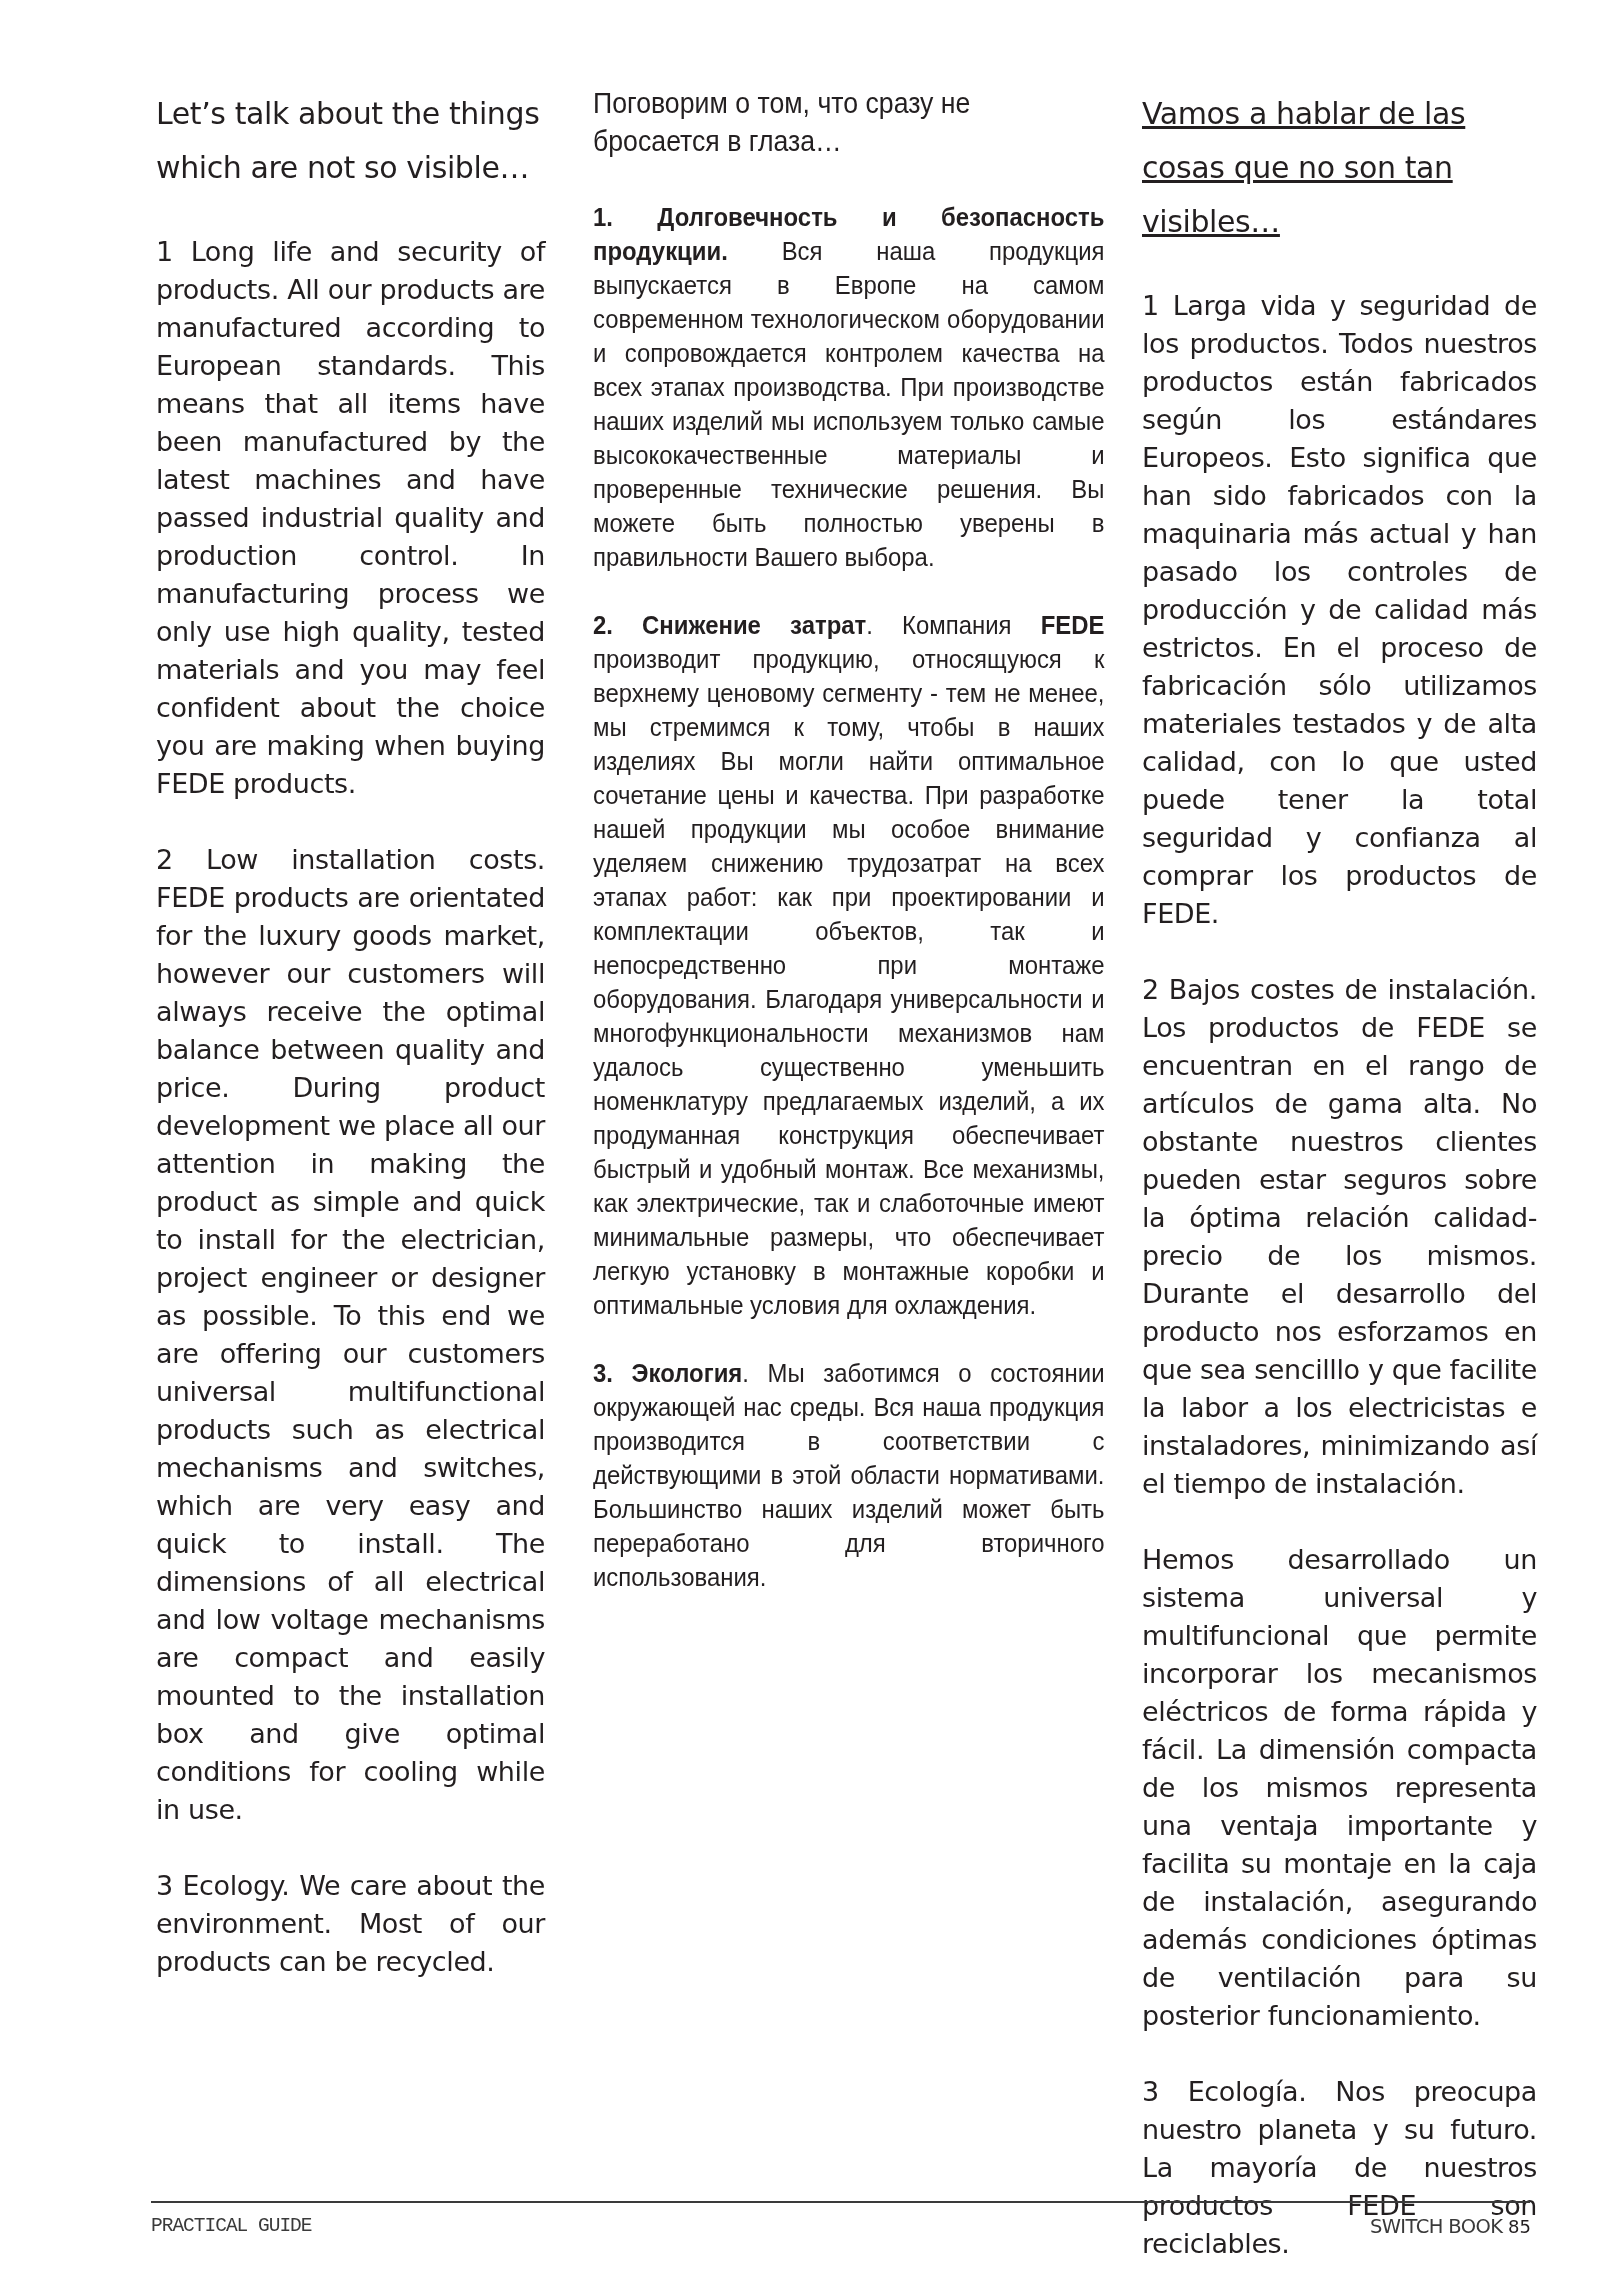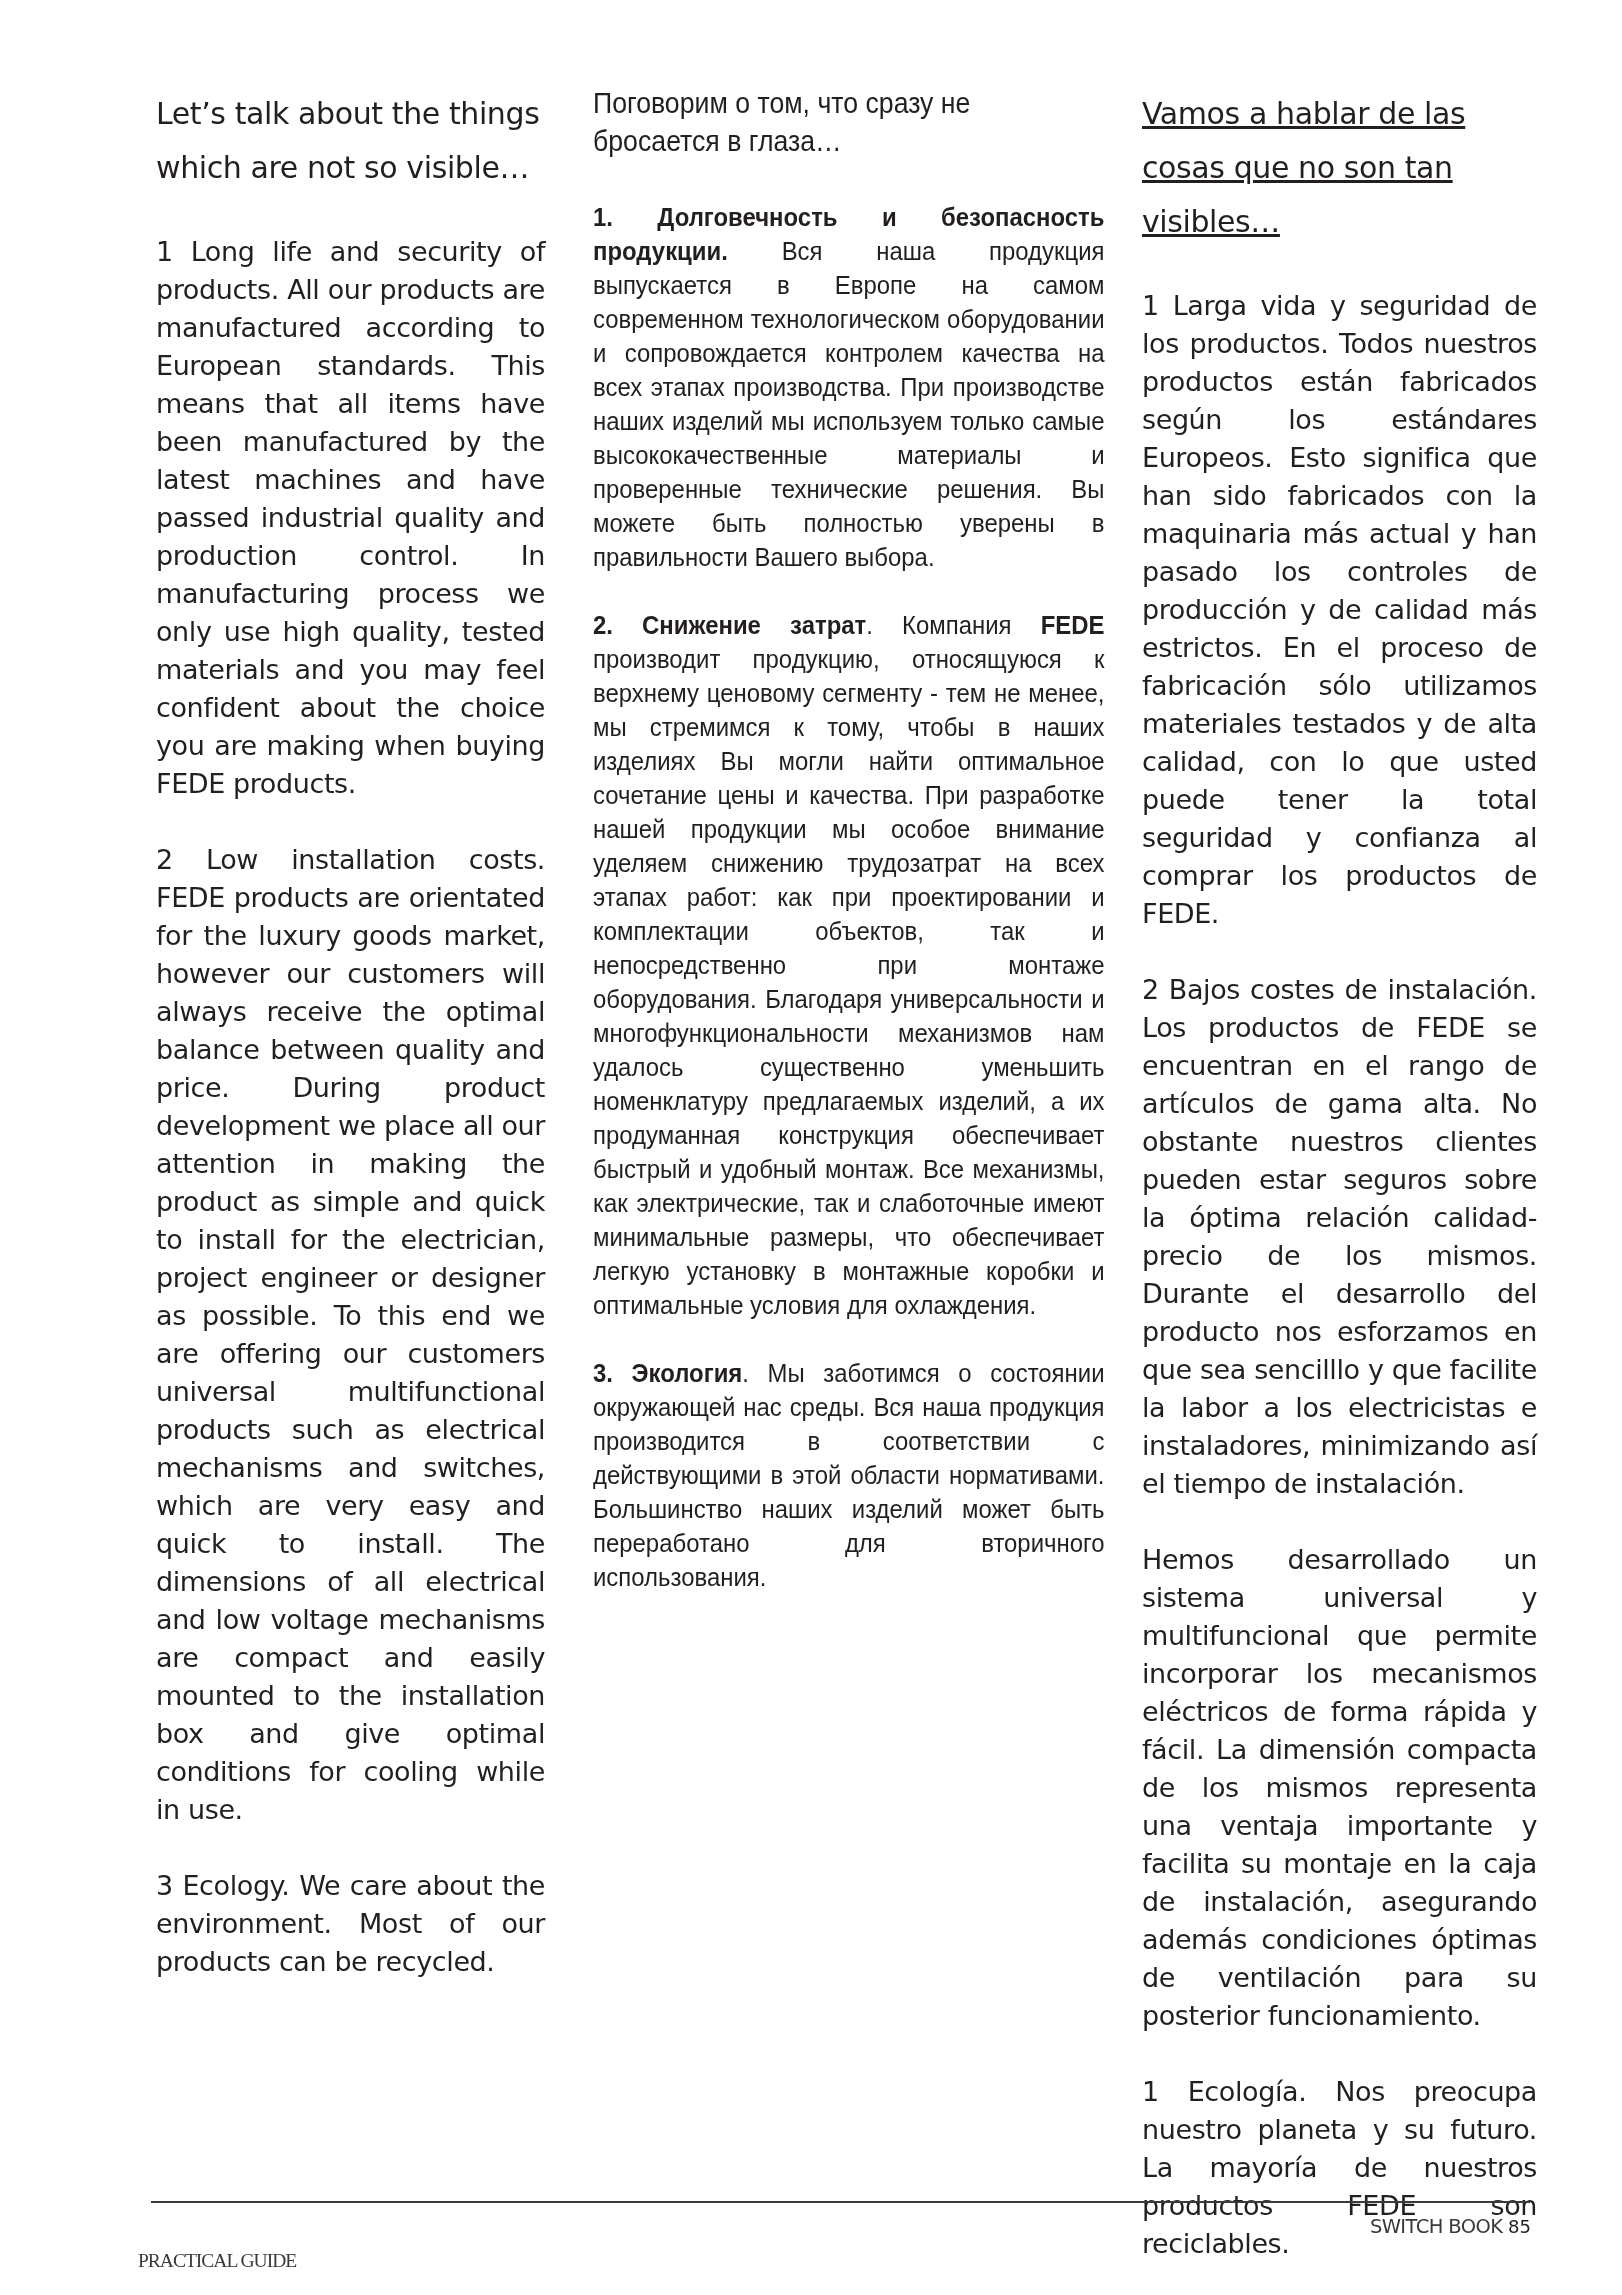--- a/index.html
+++ b/index.html
@@ -12,21 +12,21 @@
     .col-ru .heading { font-size: 29px; line-height: 38px; }
     .col-en .heading { margin-top: 2.6px; }
     .col-es .heading { margin-top: 2.6px; text-decoration: underline; }
     p { margin: 0; }
     .gap-head { height: 38px; }
     .gap-ru-head { height: 40px; }
     .gap { height: 38px; }
     .gap-ru { height: 34px; }
     .bold { font-weight: bold; }
     .footer-rule { position: absolute; left: 151px; top: 2201px; width: 1379px; height: 1.9px; background: #3a3a3a; }
-    .footer-left { position: absolute; left: 138px; top: 2215px; font-family: Liberation Serif, serif; font-size: 19.5px; letter-spacing: -1px; color: #3a3a3a; font-weight: 200; margin-top: 35px; }
+    .footer-left { position: absolute; left: 151px; top: 2215px; font-family: Liberation Mono, monospace; font-size: 19.5px; letter-spacing: -1px; color: #3a3a3a; font-weight: 200; }
     .footer-right { position: absolute; right: 92px; top: 2215px; font-family: "DejaVu Sans", sans-serif; font-size: 19.5px; letter-spacing: -0.6px; color: #3a3a3a; }
     .page-num { font-size: 18px; color: #231f20; letter-spacing: 0; }
   </style>
 </head>
 <body>
 
 <div class="col col-en">
   <h2 class="heading">Let’s talk about the things which are not so visible…</h2>
   <div class="gap-head"></div>
   <p>1 Long life and security of products. All our products are manufactured according to European standards. This means that all items have been manufactured by the latest machines and have passed industrial quality and production control. In manufacturing process we only use high quality, tested materials and you may feel confident about the choice you are making when buying FEDE products.</p>
@@ -48,21 +48,21 @@
 
 <div class="col col-es">
   <h2 class="heading">Vamos a hablar de las cosas que no son tan visibles…</h2>
   <div class="gap-head"></div>
   <p>1 Larga vida y seguridad de los productos. Todos nuestros productos están fabricados según los estándares Europeos. Esto significa que han sido fabricados con la maquinaria más actual y han pasado los controles de producción y de calidad más estrictos. En el proceso de fabricación sólo utilizamos materiales testados y de alta calidad, con lo que usted puede tener la total seguridad y confianza al comprar los productos de FEDE.</p>
   <div class="gap"></div>
   <p>2 Bajos costes de instalación. Los productos de FEDE se encuentran en el rango de artículos de gama alta. No obstante nuestros clientes pueden estar seguros sobre la óptima relación calidad-precio de los mismos. Durante el desarrollo del producto nos esforzamos en que sea sencilllo y que facilite la labor a los electricistas e instaladores, minimizando así el tiempo de instalación.</p>
   <div class="gap"></div>
   <p>Hemos desarrollado un sistema universal y multifuncional que permite incorporar los mecanismos eléctricos de forma rápida y fácil. La dimensión compacta de los mismos representa una ventaja importante y facilita su montaje en la caja de instalación, asegurando además condiciones óptimas de ventilación para su posterior funcionamiento.</p>
   <div class="gap"></div>
-  <p>1 Ecología. Nos preocupa nuestro planeta y su futuro. La mayoría de nuestros productos FEDE son reciclables.</p>
+  <p>3 Ecología. Nos preocupa nuestro planeta y su futuro. La mayoría de nuestros productos FEDE son reciclables.</p>
 </div>
 
 <div class="footer-rule"></div>
 <div class="footer-left">PRACTICAL GUIDE</div>
 <div class="footer-right">
   <span>SWITCH BOOK</span>
   <span class="page-num">85</span>
 </div>
 
 

